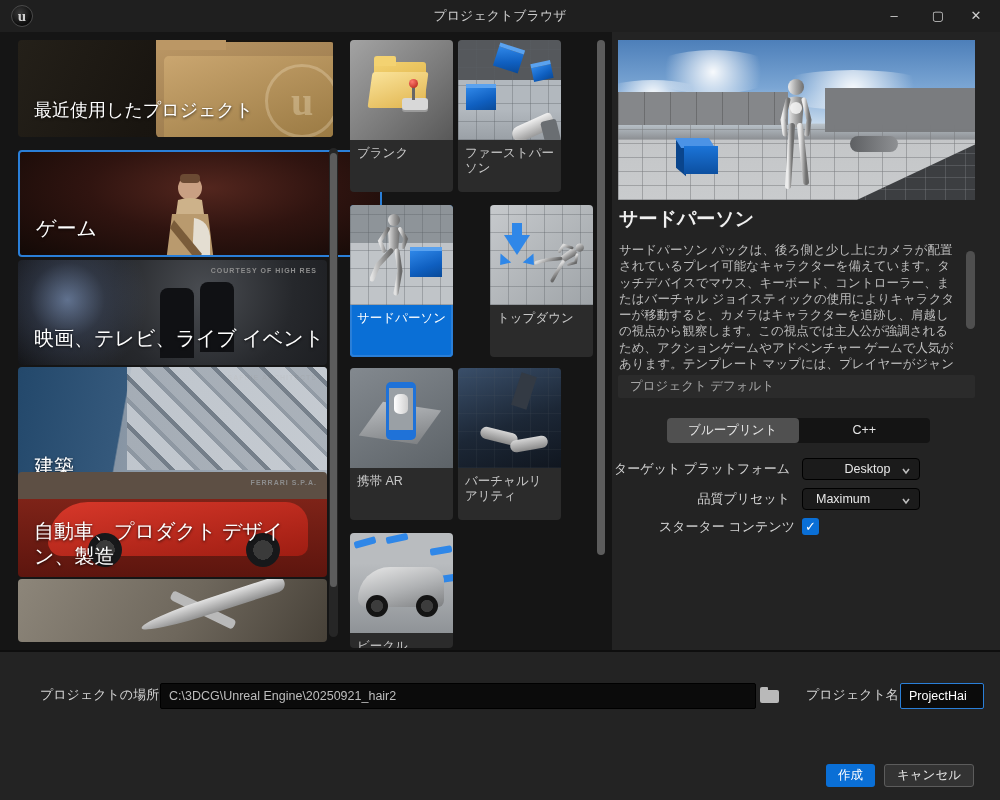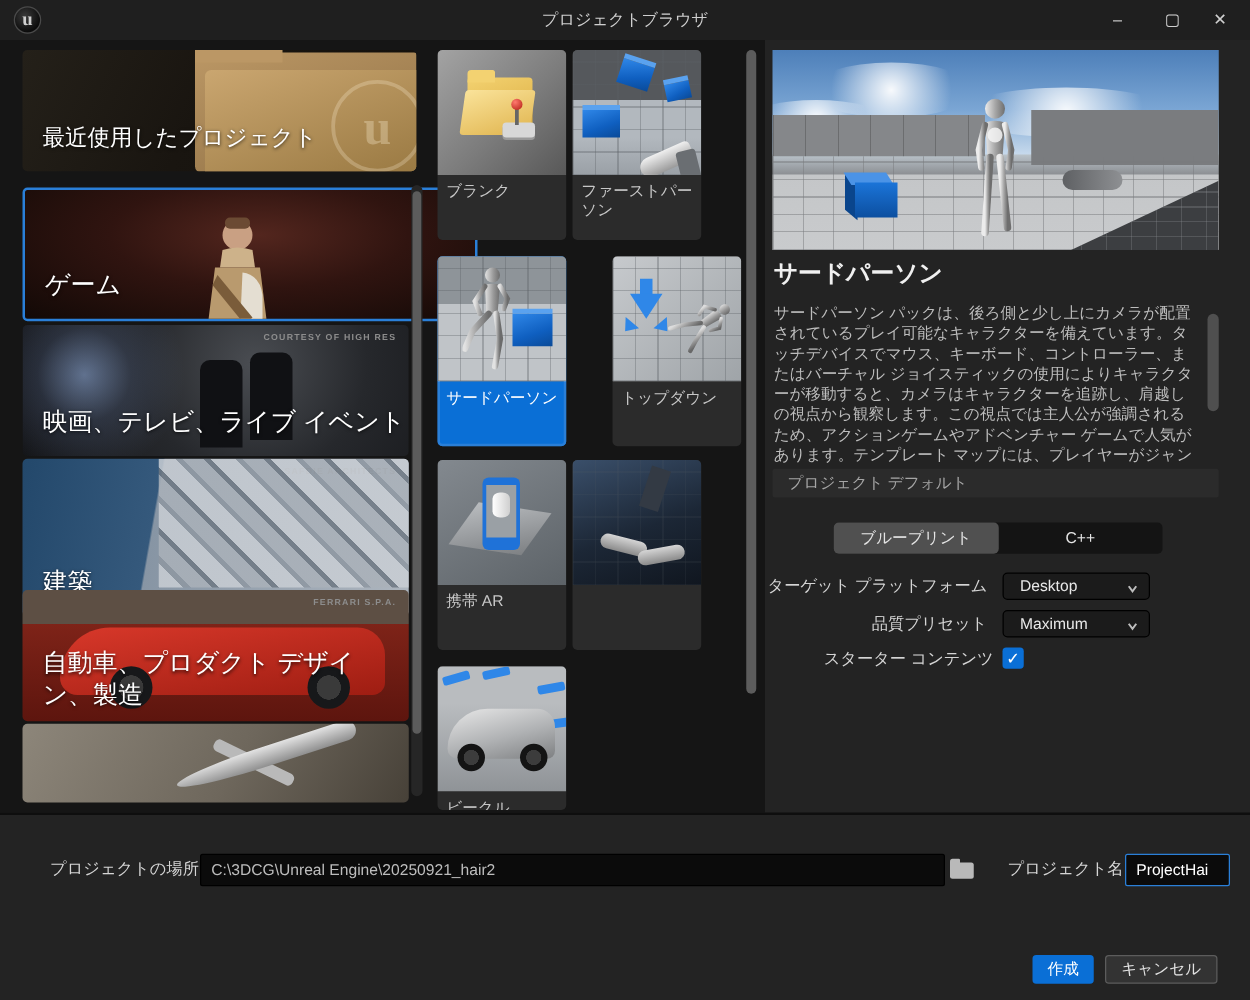--- a/index.html
+++ b/index.html
@@ -337,20 +337,21 @@
     <div class="tlabel">携帯 AR</div>
   </div>
 
   <div class="tcard" style="left:458px; top:368px; height:152px;">
     <div class="thumb th-vr">
       <div class="gridlines" style="opacity:.4;"></div>
       <div class="ctrl" style="left:22px; top:62px; transform:rotate(14deg);"></div>
       <div class="ctrl" style="left:52px; top:70px; transform:rotate(-10deg);"></div>
       <div style="position:absolute; left:58px; top:6px; width:16px; height:34px; background:#2e3razz; background:#333a44; transform:rotate(18deg);"></div>
     </div>
+    <div class="tlabel">バーチャルリアリティ</div>
   </div>
 
   <div class="tcard" style="left:350px; top:533px; height:115px;">
     <div class="thumb th-vehicle">
       <div class="barrier" style="left:4px; top:6px; transform:rotate(-16deg);"></div>
       <div class="barrier" style="left:36px; top:2px; transform:rotate(-12deg);"></div>
       <div class="barrier" style="left:80px; top:14px; transform:rotate(-10deg);"></div>
       <div class="barrier" style="left:86px; top:42px; transform:rotate(-8deg);"></div>
       <div class="vbody"></div>
       <div class="vwheel" style="left:16px;"></div>
@@ -396,21 +397,21 @@
   <div class="vscroll" style="left:966px; top:251px; width:9px; height:78px; background:#4f4f4f;"></div>
 
   <div class="defaults-bar">プロジェクト デフォルト</div>
 
   <div class="seg">
     <div class="opt active">ブループリント</div>
     <div class="opt">C++</div>
   </div>
 
   <div class="frow-label" style="top:458px;">ターゲット プラットフォーム</div>
-  <div class="dropdown" style="top:458px;">
+  <div class="dropdown" style="top:458px;text-align:center;">
     <span>Desktop</span>
     <svg class="chev" viewBox="0 0 8 8">
         <polyline points="1,2 4,6 7,2" fill="none" stroke="#bdbdbd" stroke-width="1.6"></polyline>
       </svg>
   </div>
 
   <div class="frow-label" style="top:488px;">品質プリセット</div>
   <div class="dropdown" style="top:488px;">
     <span>Maximum</span>
     <svg class="chev" viewBox="0 0 8 8">

